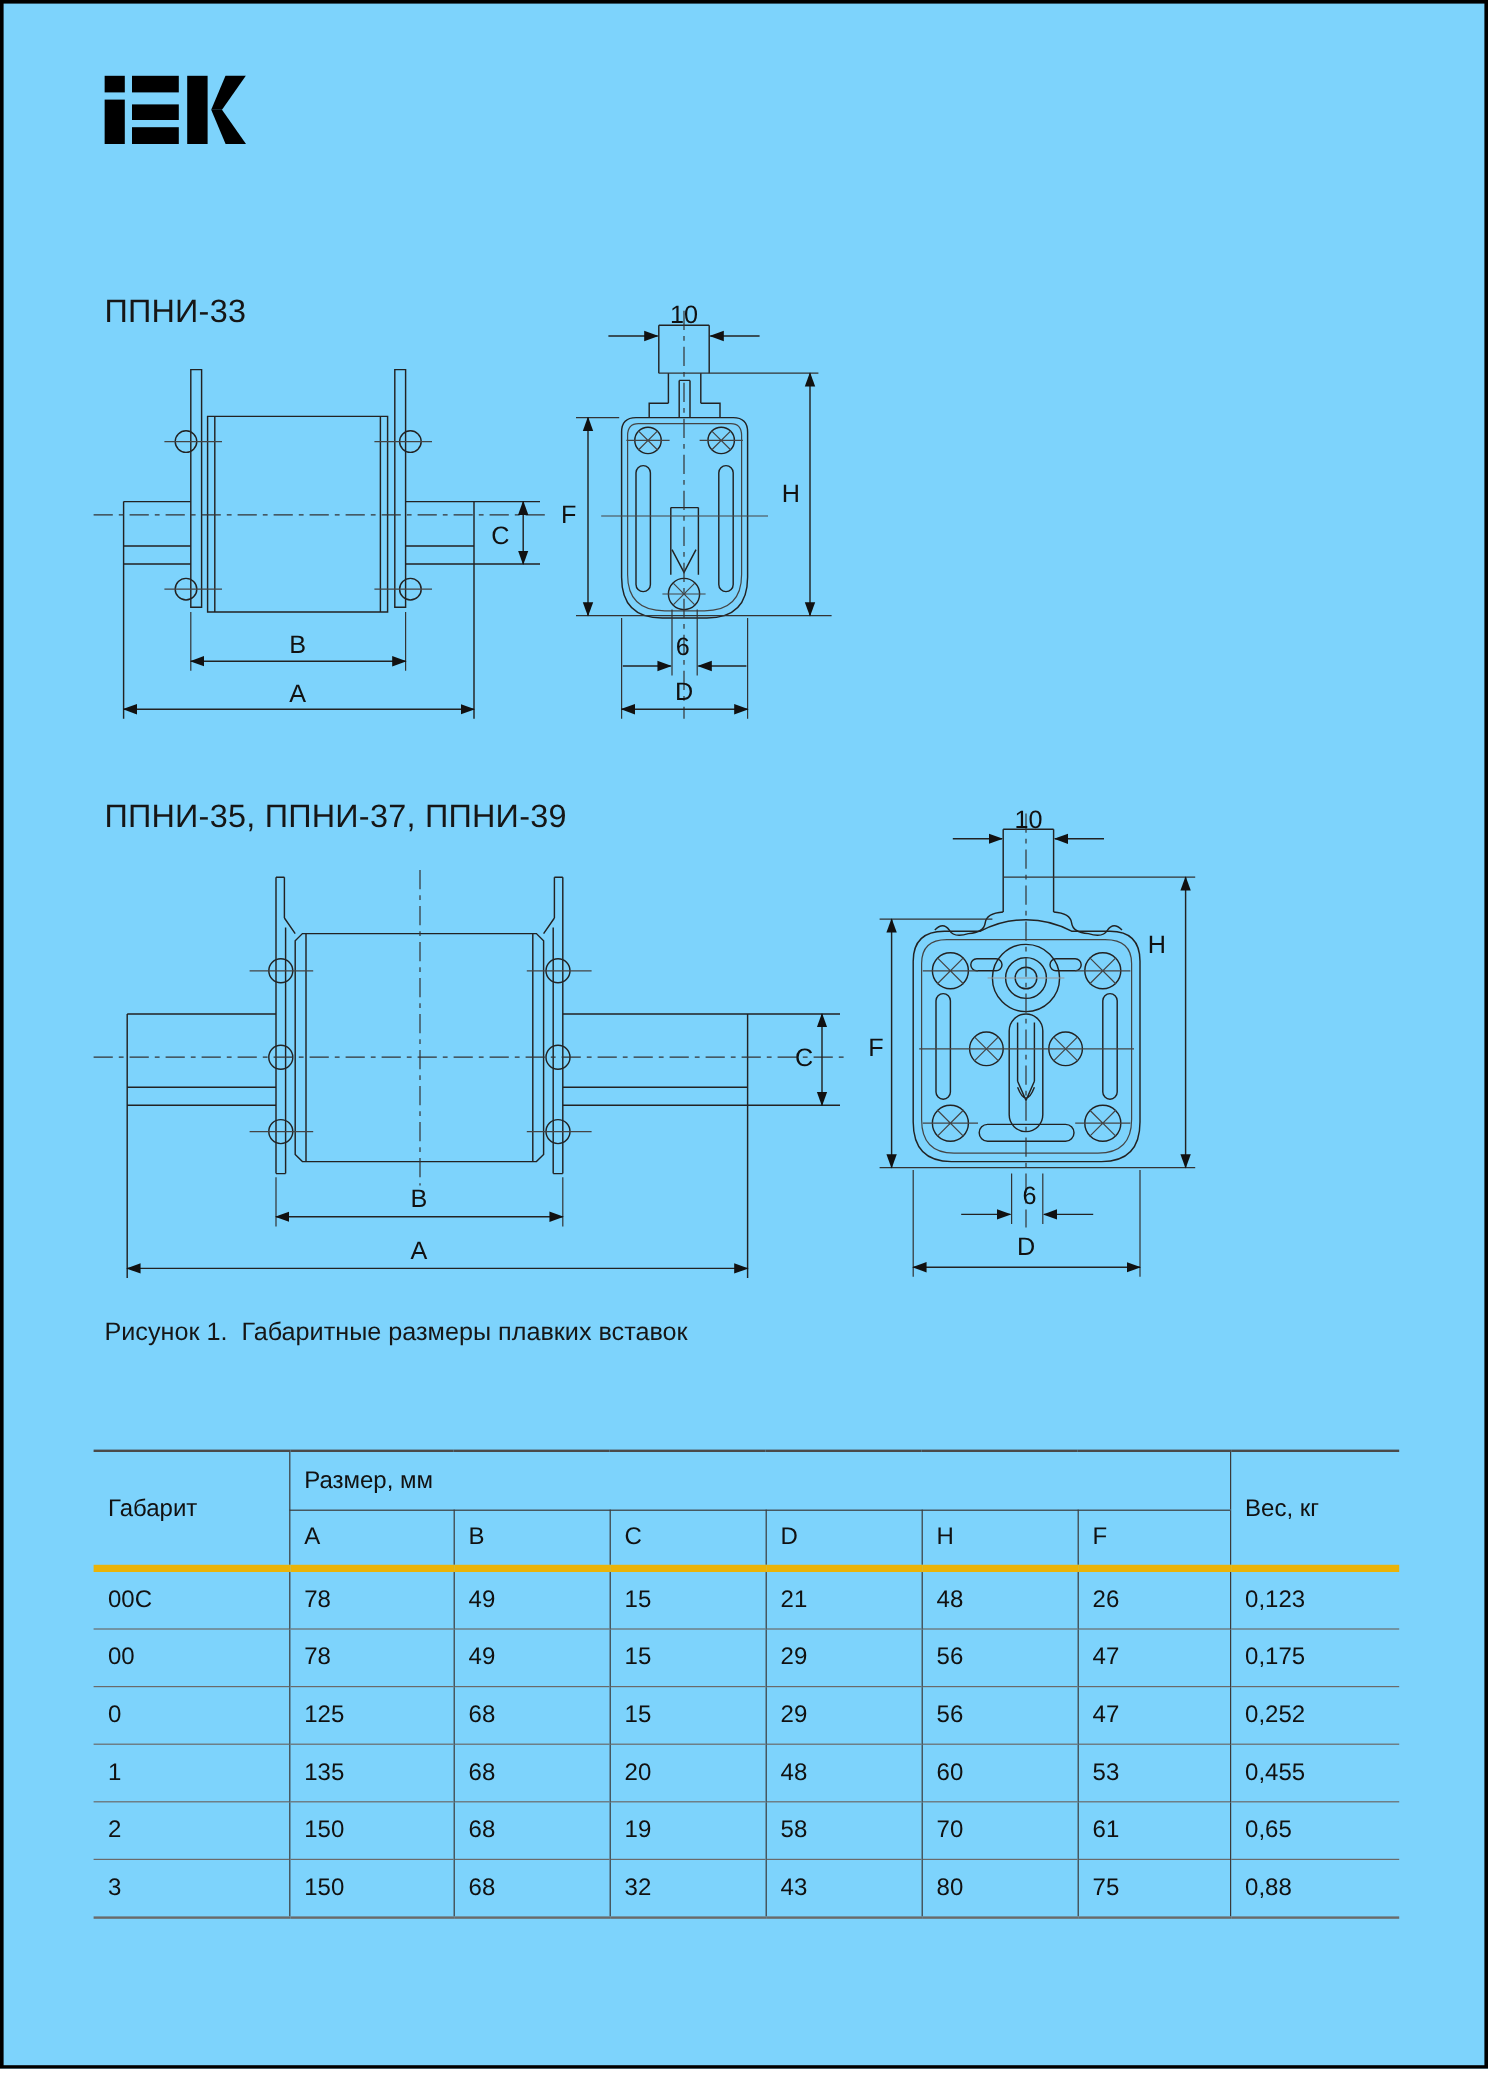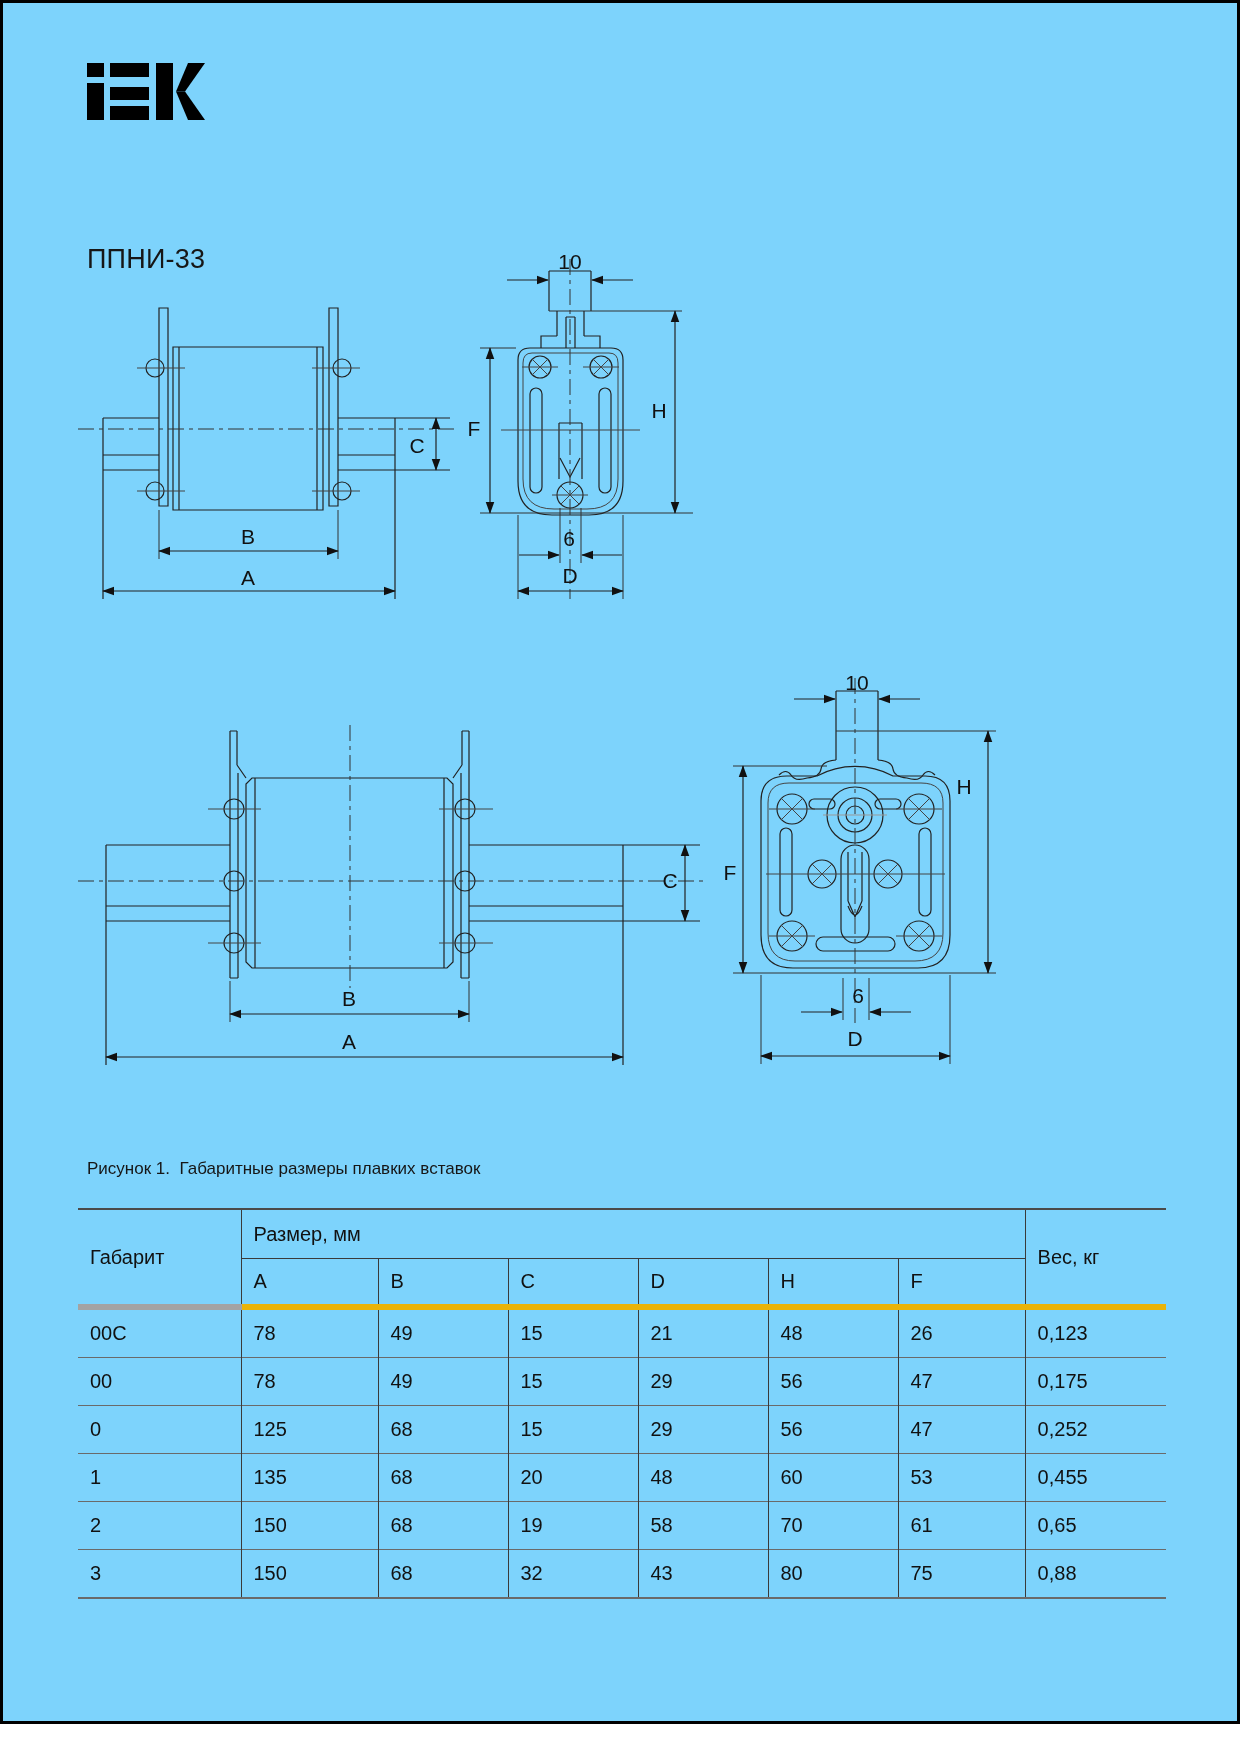--- a/index.html
+++ b/index.html
@@ -4,21 +4,21 @@
 <style>
   html,body{margin:0;padding:0;background:#fff;}
   .page{position:relative;width:1240px;height:1724px;background:#7dd3fc;
         border:3px solid #000;box-sizing:border-box;overflow:hidden;
         font-family:"Liberation Sans",sans-serif;color:#111;}
   .abs{position:absolute;}
   .logo{left:84px;top:60px;width:118px;height:57px;}
   .fig-title{position:absolute;font-size:27px;color:#161616;letter-spacing:0.2px;white-space:pre;}
   .title1{left:84px;top:241px;}
   .title2{left:84px;top:662px;}
-  .caption{position:absolute;left:84px;top:1156px;font-size:17px;color:#161616;white-space:pre;}
+  .caption{position:absolute;left:84px;top:1096px;font-size:21px;color:#161616;white-space:pre;}
   svg.linework{position:absolute;left:0;top:0;width:1240px;height:1750px;pointer-events:none;}
   svg.linework *{vector-effect:non-scaling-stroke;}
   .ln{stroke:#222;stroke-width:1.2;fill:none;}
   .thin{stroke:#444;stroke-width:1;fill:none;}
   .gray{stroke:#999;stroke-width:1;fill:none;}
   .cl{stroke:#333;stroke-width:1;fill:none;stroke-dasharray:16 5 4 5;}
   .dim{stroke:#222;stroke-width:1.2;fill:none;}
   .ext{stroke:#333;stroke-width:1;fill:none;}
   text.dimlbl{font:21px "Liberation Sans",sans-serif;fill:#111;text-anchor:middle;}
   
@@ -46,20 +46,21 @@
       <rect x="23" y="0" width="39" height="14"></rect>
       <rect x="23" y="24" width="39" height="13"></rect>
       <rect x="23" y="43" width="39" height="14"></rect>
       <rect x="69" y="0" width="17" height="57"></rect>
       <polygon points="101,0 118,0 98,28.5 89,28.5"></polygon>
       <polygon points="89,28.5 98,28.5 118,57 101,57"></polygon>
     </g>
   </svg>
 
   <div class="fig-title title1">ППНИ-33</div>
+  <div class="fig-title title2">ППНИ-35, ППНИ-37, ППНИ-39</div>
 
   <div class="caption">Рисунок 1.  Габаритные размеры плавких вставок</div>
 
   <svg class="linework" viewBox="0 0 1240 1750">
     <defs>
       <marker id="ah" viewBox="0 0 10 10" refX="9.3" refY="5" markerWidth="12" markerHeight="12" orient="auto-start-reverse" markerUnits="userSpaceOnUse">
         <path d="M0,1.4 L10,5 L0,8.6 Z" fill="#111"></path>
       </marker>
     </defs>
 
@@ -243,21 +244,21 @@
         <col style="width:137px">
         <col style="width:130px">
         <col style="width:130px">
       <col style="width:130px">
         <col style="width:130px">
         <col style="width:127px">
         <col style="width:141px">
     </colgroup>
     <tbody>
         <tr class="h1">
-      <td rowspan="2" style="border-bottom:6px solid #a3a3a3">Габарит</td>
+      <td rowspan="2" style="border-bottom:4px solid #a3a3a3">Габарит</td>
       <td colspan="6" class="vl sizehead">Размер, мм</td>
       <td rowspan="2" class="vl" style="border-bottom:2px solid #701a75">Вес, кг</td>
     </tr>
     <tr class="h2">
       <td class="vl" style="border-bottom:2px solid #222">A</td>
       <td class="vl" style="border-bottom:2px solid #222">B</td>
       <td class="vl" style="border-bottom:2px solid #222">C</td>
       <td class="vl" style="border-bottom:2px solid #222">D</td>
       <td class="vl" style="border-bottom:2px solid #222">H</td>
       <td class="vl" style="border-bottom:2px solid #222">F</td>

